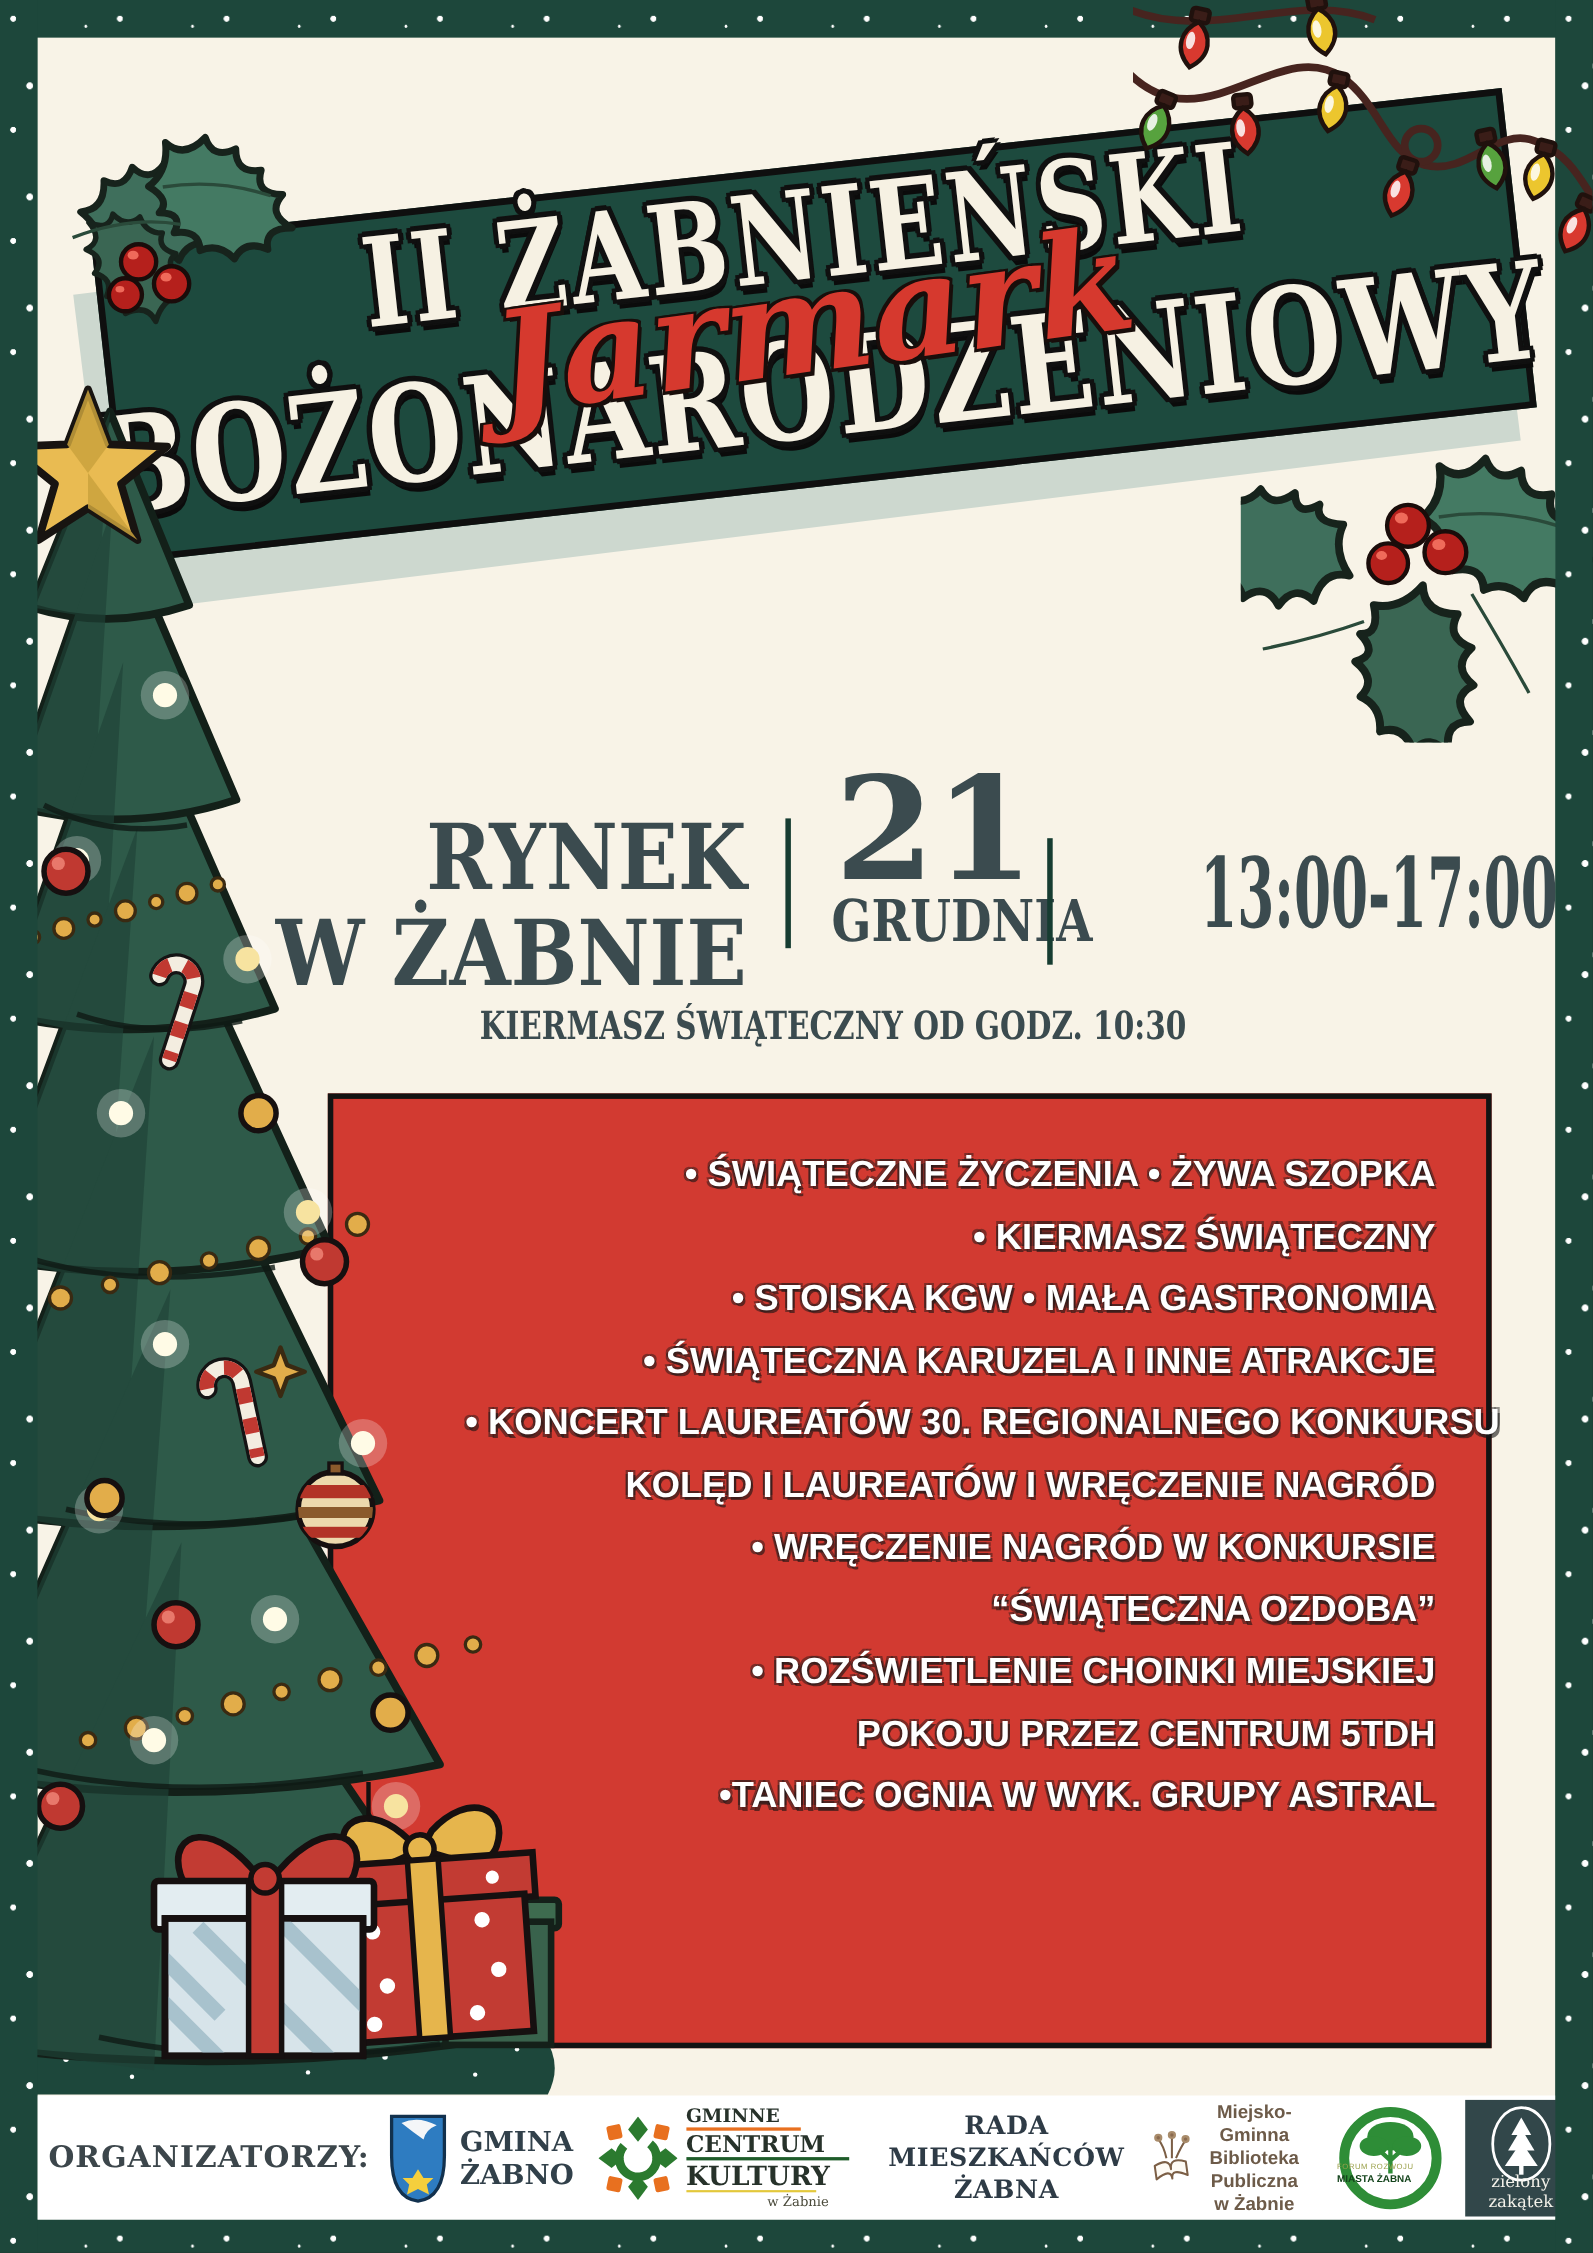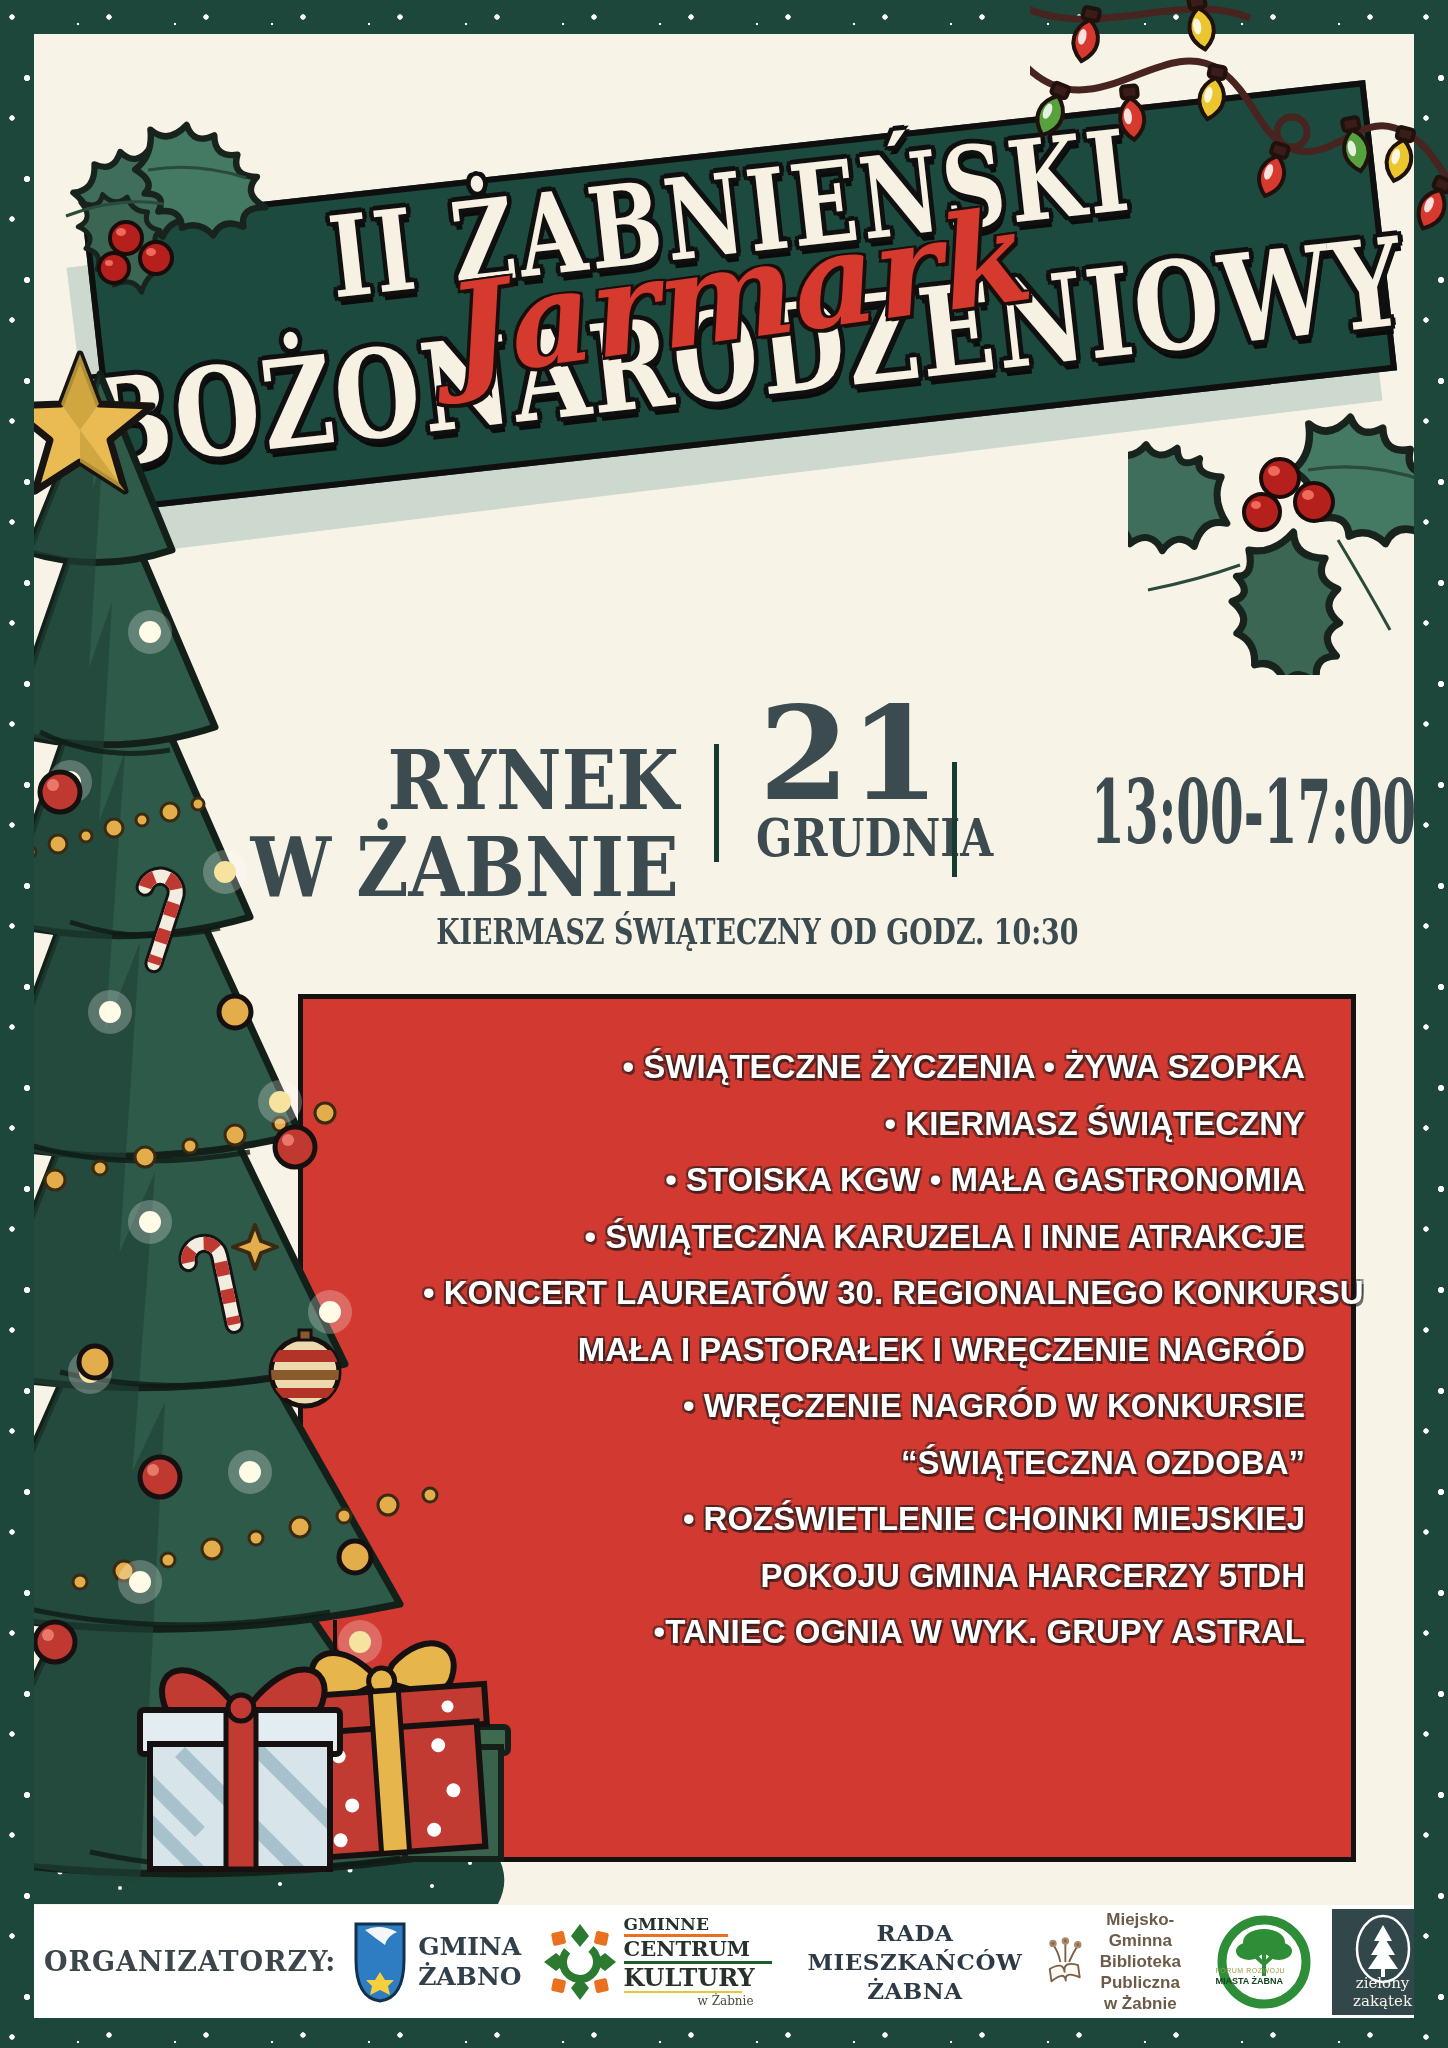--- a/index.html
+++ b/index.html
@@ -111,25 +111,25 @@
 <div class="poster snowbg">
   <div class="canvas"></div>
 
   <div class="redbox">
     <div class="events">
       <div class="event">• ŚWIĄTECZNE ŻYCZENIA  • ŻYWA SZOPKA</div>
       <div class="event">• KIERMASZ ŚWIĄTECZNY</div>
       <div class="event">• STOISKA KGW • MAŁA GASTRONOMIA</div>
       <div class="event">• ŚWIĄTECZNA KARUZELA I INNE ATRAKCJE</div>
       <div class="event">• KONCERT LAUREATÓW 30. REGIONALNEGO KONKURSU</div>
-      <div class="event">MAŁA I PASTORAŁEK I WRĘCZENIE NAGRÓD</div>
+      <div class="event">KOLĘD I LAUREATÓW I WRĘCZENIE NAGRÓD</div>
       <div class="event">• WRĘCZENIE NAGRÓD W KONKURSIE</div>
       <div class="event">“ŚWIĄTECZNA OZDOBA”</div>
       <div class="event">• ROZŚWIETLENIE CHOINKI MIEJSKIEJ</div>
-      <div class="event">POKOJU GMINA HARCERZY 5TDH</div>
+      <div class="event">POKOJU PRZEZ CENTRUM 5TDH</div>
       <div class="event">•TANIEC OGNIA W WYK. GRUPY ASTRAL</div>
     </div>
   </div>
 
   <div class="loc slate">
     <span class="cond"><span>RYNEK</span><br>
     <span>W ŻABNIE</span></span>
   </div>
   <div class="vdiv vd1"></div>
   <div class="date slate">

